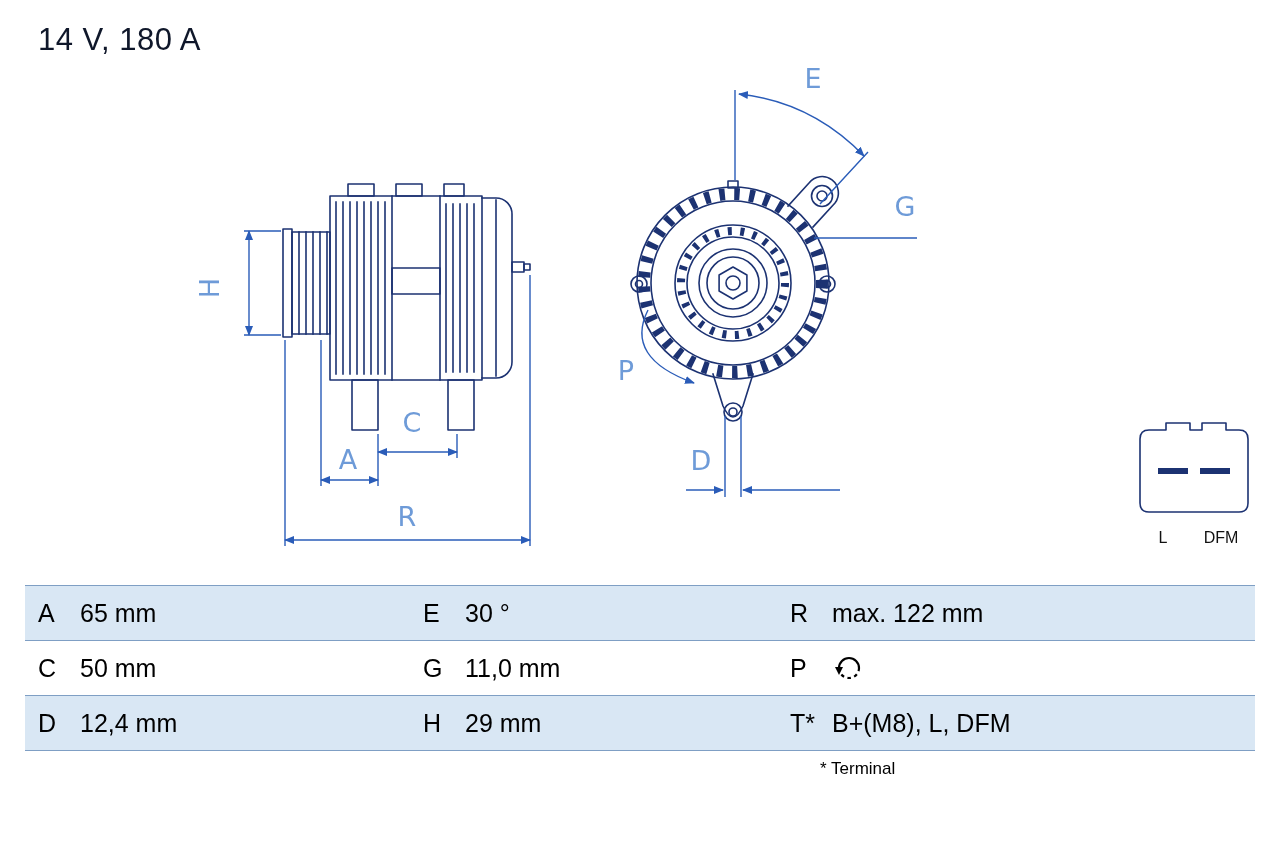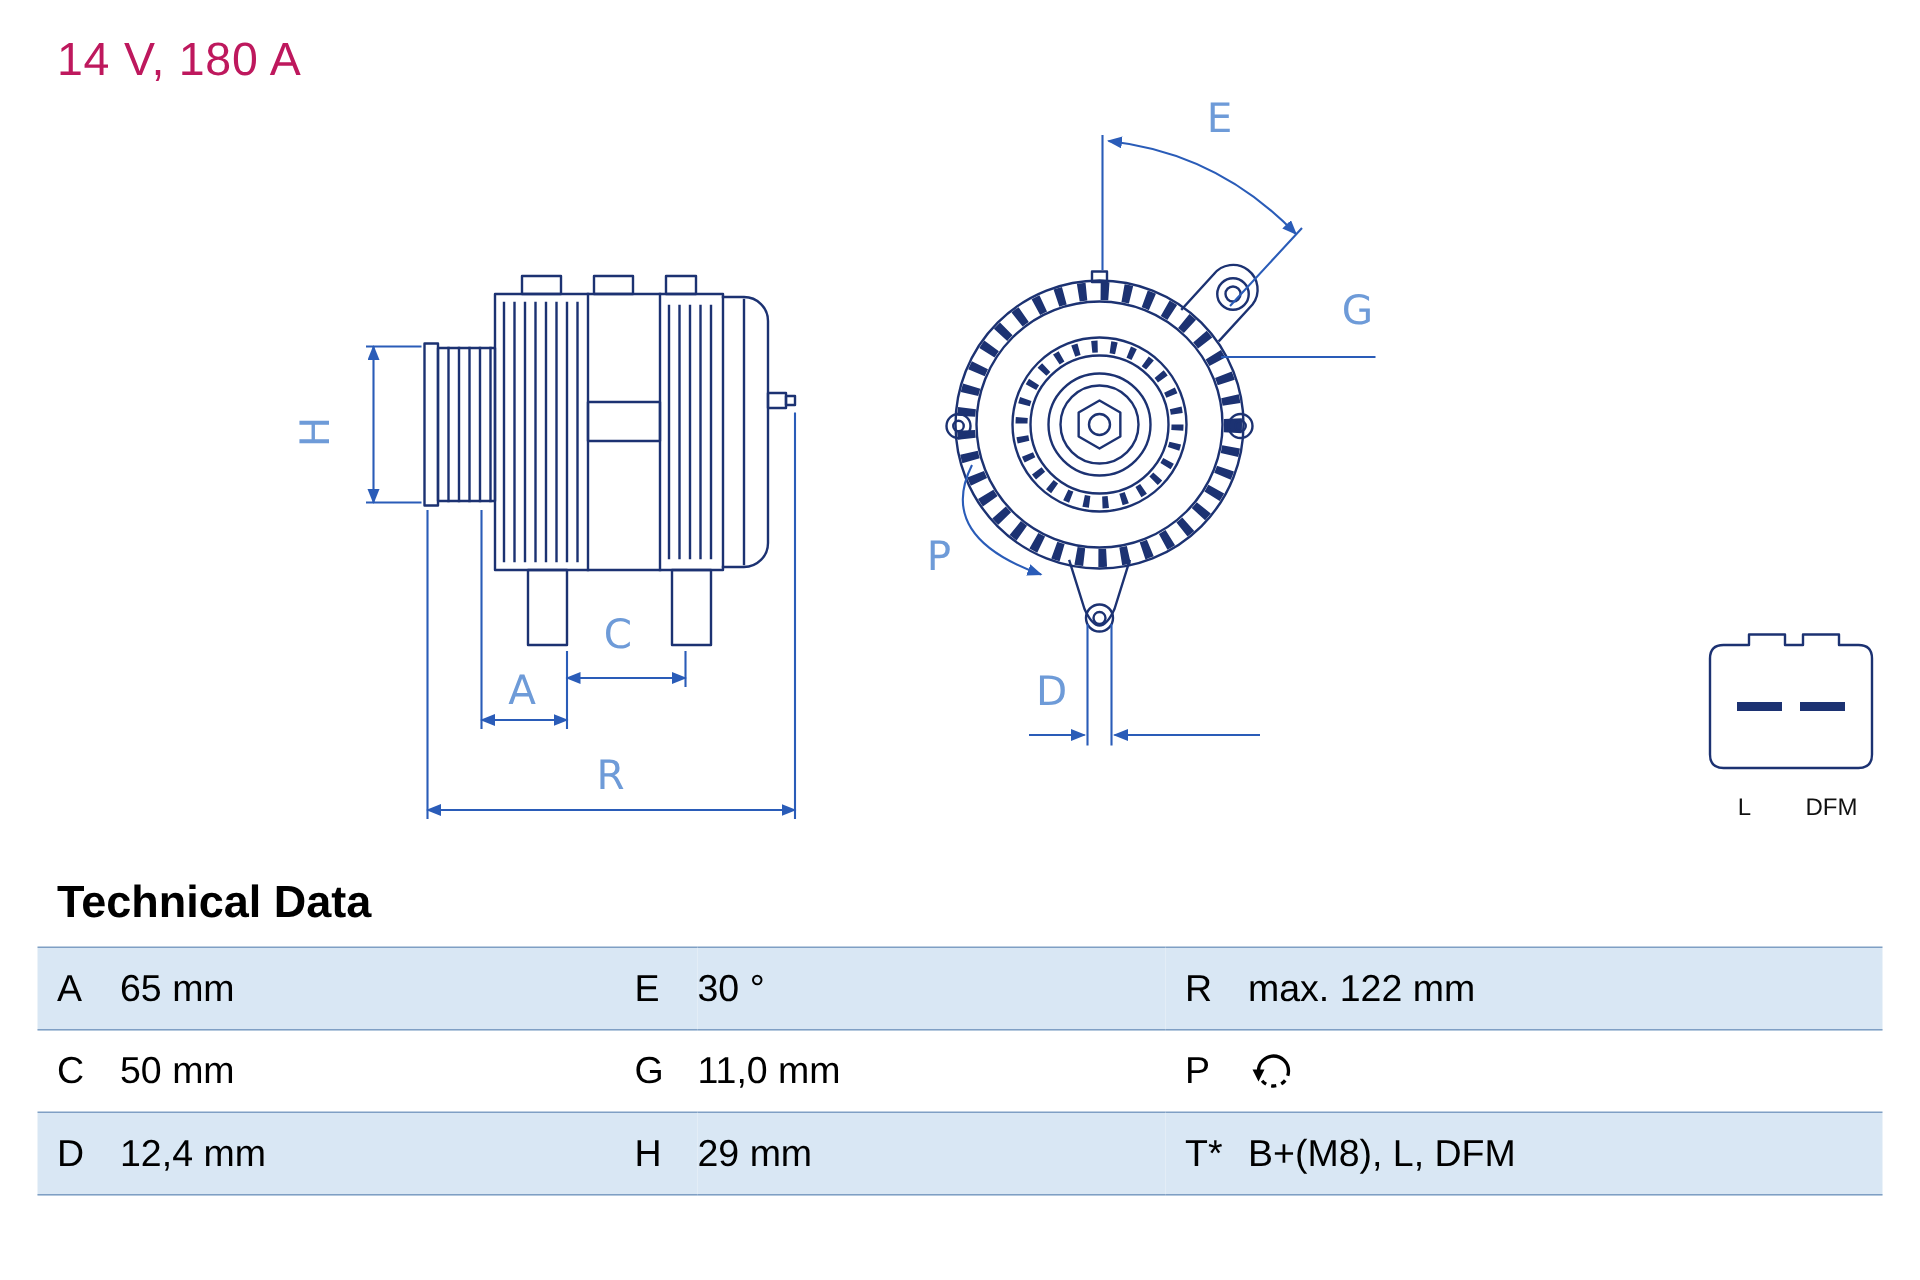--- a/index.html
+++ b/index.html
@@ -5,21 +5,21 @@
   :root{
     --outline:#1c3272;
     --dim:#2a5cb8;
     --dimlabel:#6e9bd8;
     --band:#d9e7f4;
     --border:#7f9fc4;
   }
   *{margin:0;padding:0;box-sizing:border-box}
   html,body{width:1280px;height:853px;background:#fff;overflow:hidden;
     font-family:"Liberation Sans",sans-serif;position:relative;color:#000}
-  .rating{position:absolute;top:22px;left:38px;font-size:31px;color:#be185d;letter-spacing:.5px}
+  .rating{position:absolute;top:22px;left:38px;font-size:31px;color:#0f172a;letter-spacing:.5px}
   #drawing{position:absolute;top:0;left:0}
   .part{stroke:var(--outline);fill:none;stroke-width:1.6;stroke-linejoin:round;stroke-linecap:square}
   .partthick{stroke:var(--outline);fill:none;stroke-width:6}
   .tickring{fill:none;stroke:var(--outline)}
   .dim{stroke:var(--dim);fill:none;stroke-width:1.4}
   .dimlabel{fill:var(--dimlabel);font:27px "DejaVu Sans",sans-serif}
   .conlabel{fill:#111;font:16px "Liberation Sans",sans-serif}
   .tech{position:absolute;top:585px;left:25px;width:1230px}
   .tech h2{font-size:30px;font-weight:bold;margin-left:13px;margin-bottom:12px}
   table{border-collapse:collapse;width:100%;font-size:25px;border-bottom:1px solid var(--border)}
@@ -130,21 +130,20 @@
   <g>
     <path class="part" stroke-width="2" d="M1150,430 H1166 V423 H1190 V430 H1202 V423 H1226 V430 H1239 Q1248,430 1248,439 V503 Q1248,512 1239,512 H1149 Q1140,512 1140,503 V439 Q1140,430 1149,430 Z"></path>
     <path class="partthick" d="M1158,471H1188"></path>
     <path class="partthick" d="M1200,471H1230"></path>
     <text class="conlabel" x="1163" y="543" text-anchor="middle">L</text>
     <text class="conlabel" x="1221" y="543" text-anchor="middle">DFM</text>
   </g>
 </svg>
 
 <div class="tech">
-  <h2>Technical Data</h2>
   <table>
     <tbody>
         <tr class="band">
           <td class="c-k">A</td>
           <td class="c-v1">65 mm</td>
           <td class="c-k">E</td>
           <td class="c-v2">30 °</td>
           <td class="c-k">R</td>
           <td class="c-v3">max. 122 mm</td>
         </tr>
@@ -165,13 +164,14 @@
         <tr class="band">
           <td class="c-k">D</td>
           <td class="c-v1">12,4 mm</td>
           <td class="c-k">H</td>
           <td class="c-v2">29 mm</td>
           <td class="c-k">T*</td>
           <td class="c-v3">B+(M8), L, DFM</td>
         </tr>
       </tbody>
   </table>
+  <div class="footnote">* Terminal</div>
 </div>
 
 </body></html>

